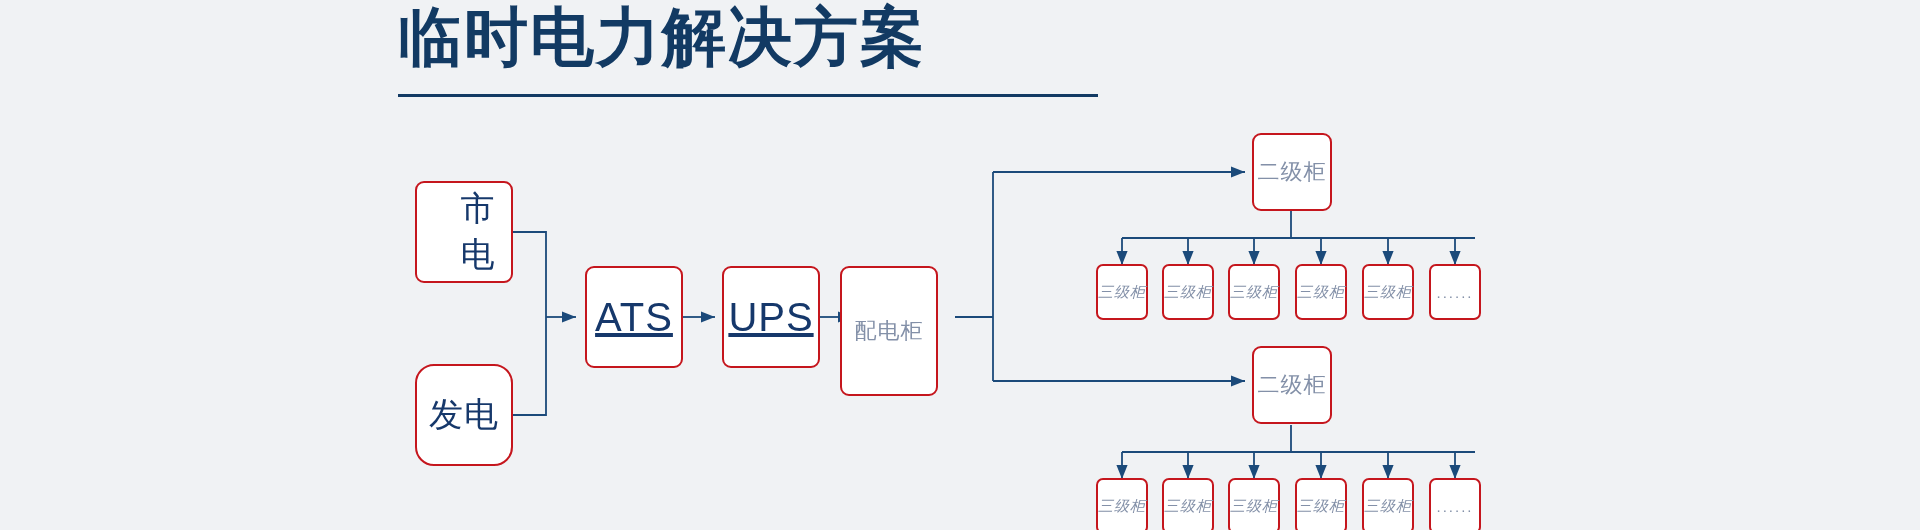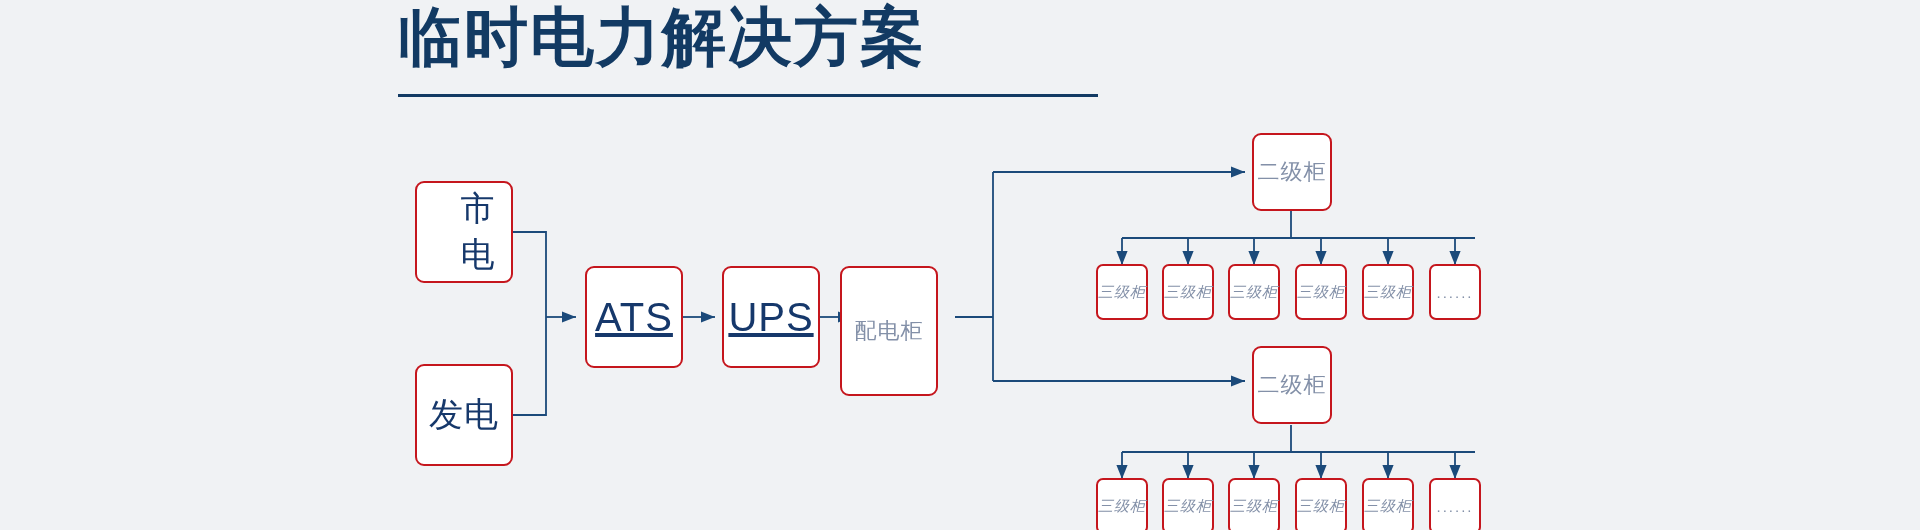--- a/index.html
+++ b/index.html
@@ -96,21 +96,21 @@
       <path d="M1321,452 L1321,479" marker-end="url(#arrow)"></path>
       <path d="M1388,452 L1388,479" marker-end="url(#arrow)"></path>
       <path d="M1455,452 L1455,479" marker-end="url(#arrow)"></path>
     </g>
   </svg>
 
   <div class="node f-cjk-lg t-dark" style="left:415px;top:181px;width:98px;height:102px;padding-left:28px;">
     <span>市电</span>
   </div>
 
-  <div class="node f-cjk-lg t-dark" style="left:415px;top:364px;width:98px;height:102px;">
+  <div class="node f-cjk-lg t-dark" style="left:415px;top:364px;width:98px;height:102px;border-radius:19px;">
     <span>发电</span>
   </div>
 
   <div class="node f-lat-lg t-dark" style="left:585px;top:266px;width:98px;height:102px;">
     <span>ATS</span>
   </div>
 
   <div class="node f-lat-lg t-dark" style="left:722px;top:266px;width:98px;height:102px;">
     <span>UPS</span>
   </div>

